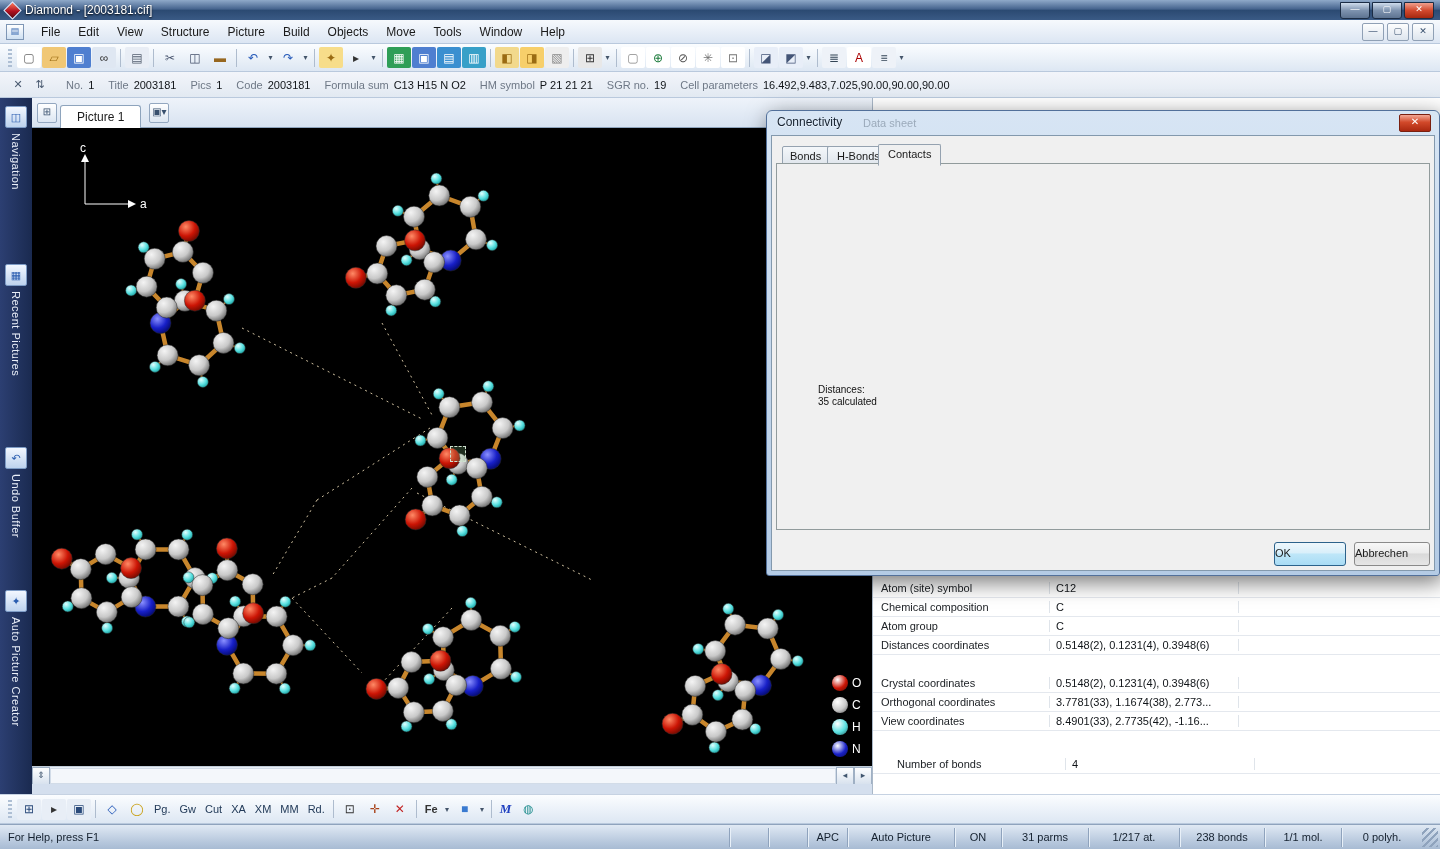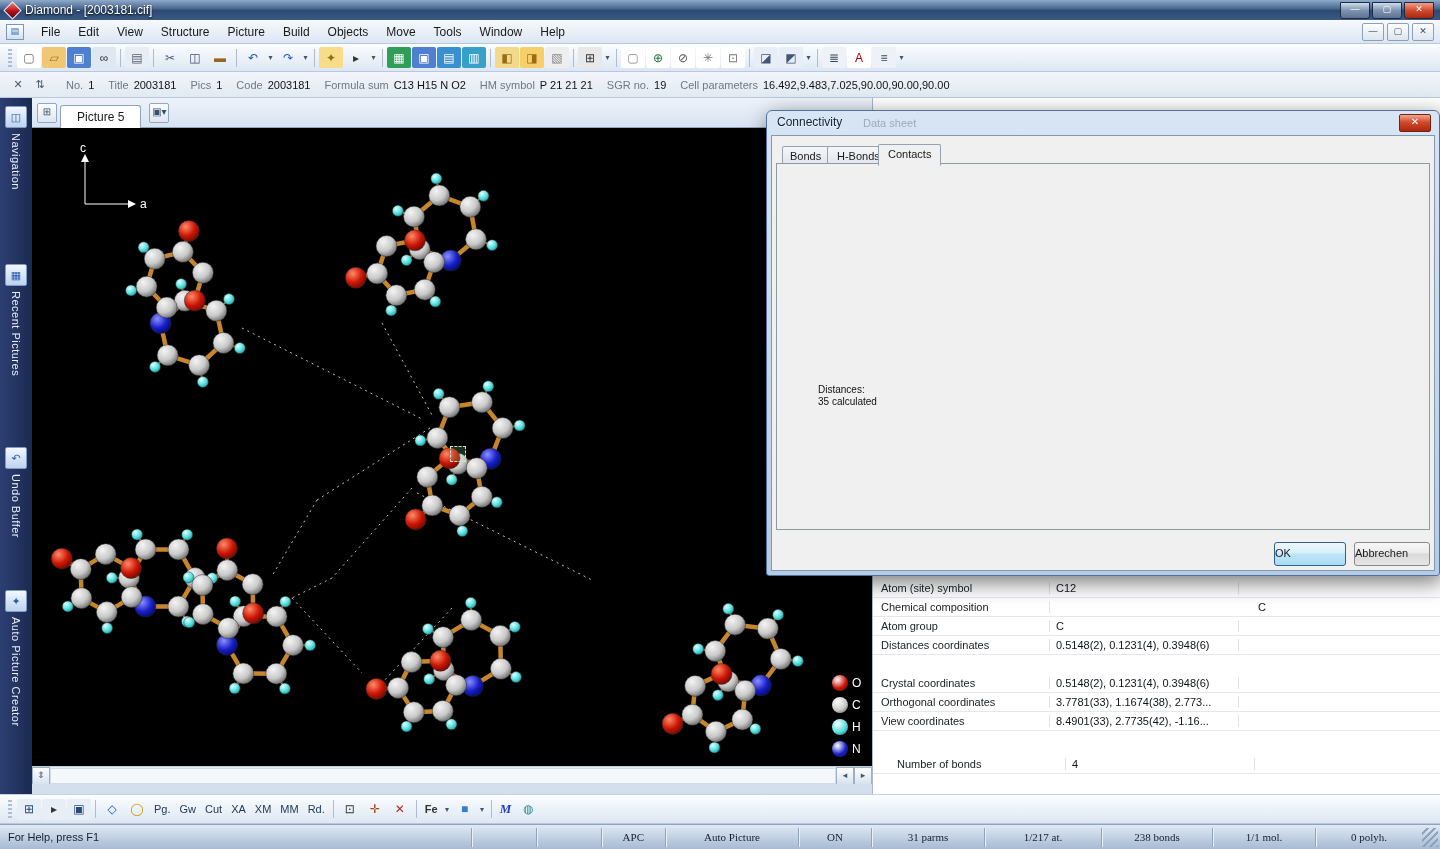--- a/index.html
+++ b/index.html
@@ -173,21 +173,21 @@
   .hmarker{position:absolute;top:0;bottom:0;width:0;}
   .hbar{position:absolute;bottom:0;width:2px;background:#000;transform:translateX(-1px);}
   #hist-note{position:absolute;left:5px;top:5px;font-size:10px;color:#111;line-height:12px;z-index:2;}
 
   
   #statusbar{left:0;top:824px;width:1440px;height:25px;
     background:linear-gradient(#e0e9f4,#b7c8dd 70%,#a8bbd3);border-top:1px solid #8fa3bd;
     display:flex;align-items:center;font-size:11px;color:#14202e;box-sizing:border-box;}
   #sb-help{padding-left:8px;flex:1;}
   .sb-seg{height:19px;display:flex;align-items:center;justify-content:center;
-    border-left:1px solid #8fa3bd;box-shadow:inset 1px 0 0 #e8f0f8;padding:0 21px;white-space:nowrap;font-family:Liberation Serif, serif;}
+    border-left:1px solid #8fa3bd;box-shadow:inset 1px 0 0 #e8f0f8;padding:0 8px;white-space:nowrap;}
   #sb-grip{width:16px;height:19px;background:
     repeating-linear-gradient(135deg,transparent 0 3px,#8fa3bd 3px 5px);margin-right:2px;}
 </style>
 </head>
 <body>
 
 <div id="app">
 
   <div id="titlebar" class="abs">
     <div id="title-icon"></div>
@@ -297,21 +297,21 @@
     </div>
     <div class="side-section" style="height:190px;">
       <div class="side-icon">✦</div>
       <span class="side-label">Auto Picture Creator</span>
     </div>
   </div>
 
   <div id="tabrow" class="abs">
     <div class="tr-btn">⊞</div>
     <div class="pic-tab">
-      <span>Picture 5</span>
+      <span>Picture 1</span>
     </div>
     <div class="tr-btn" style="margin-left:8px;">▣▾</div>
   </div>
 
   <div id="canvas" class="abs">
     <svg id="mol" width="840" height="638" viewBox="0 0 840 638">
         <defs>
           <radialGradient id="gC" cx="35%" cy="30%" r="80%">
             <stop offset="0%" stop-color="#f4f4f4"></stop>
             <stop offset="55%" stop-color="#c9c9c9"></stop>
@@ -685,21 +685,21 @@
     <div class="sc-btn">◂</div>
     <div class="sc-btn">▸</div>
   </div>
   <div id="below-main" class="abs"></div>
 
   <div id="rightpanel" class="abs">
     <div class="prop-row" style="top:480px;">
       <span class="prop-label">Atom (site) symbol</span>
       <span class="prop-value">C12</span>
     </div>
-    <div class="prop-row" style="top:499px;justify-content:space-between;">
+    <div class="prop-row" style="top:499px;">
       <span class="prop-label">Chemical composition</span>
       <span class="prop-value">C</span>
     </div>
     <div class="prop-row" style="top:518px;">
       <span class="prop-label">Atom group</span>
       <span class="prop-value">C</span>
     </div>
     <div class="prop-row" style="top:537px;">
       <span class="prop-label">Distances coordinates</span>
       <span class="prop-value">0.5148(2), 0.1231(4), 0.3948(6)</span>

